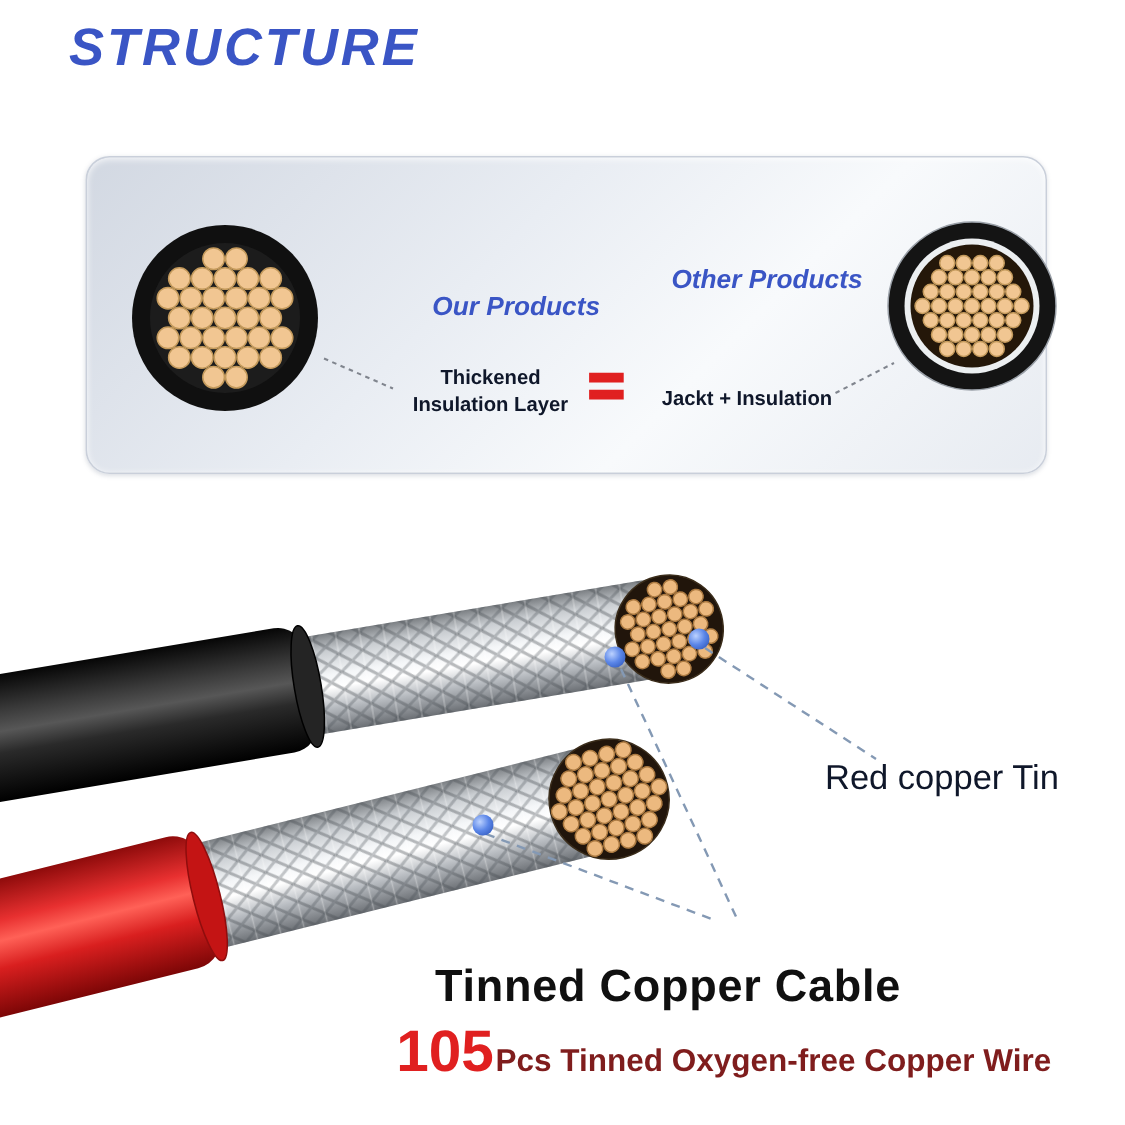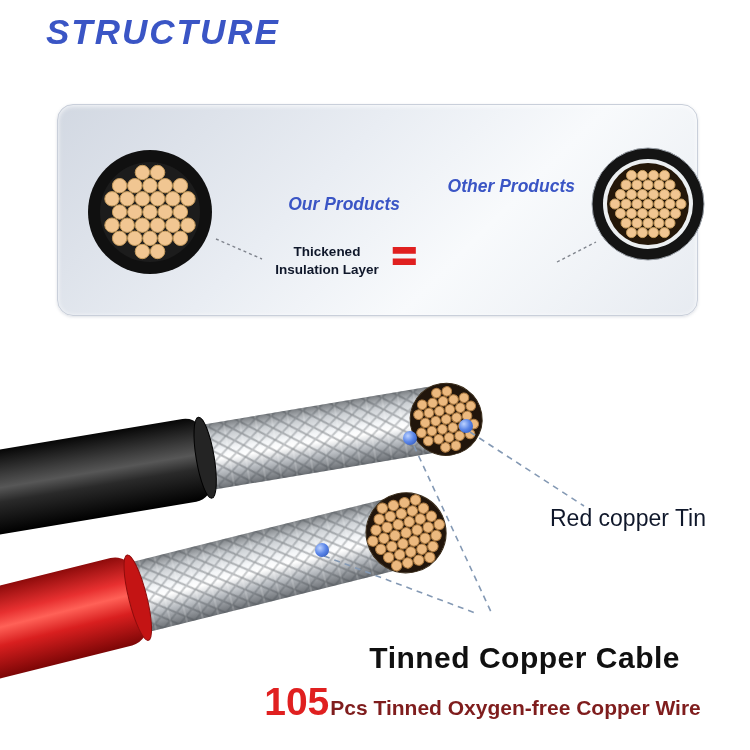--- a/index.html
+++ b/index.html
@@ -48,21 +48,21 @@
     line-height:1;
   }
 
   .red-copper-tin{
     position:absolute;left:550px;top:505px;z-index:4;
     font-size:23px;font-weight:400;color:#0f172a;
   }
 
   .cable-title{
     position:absolute;left:290px;top:641px;width:390px;z-index:4;
-    text-align:right;font-size:30px;font-weight:800;color:#101010;letter-spacing:.5px;
+    text-align:left;font-size:30px;font-weight:800;color:#101010;letter-spacing:.5px;
   }
 
   .wire-line{
     position:absolute;left:210px;top:680px;width:545px;z-index:4;
     display:flex;justify-content:center;align-items:baseline;gap:1px;
   }
   .wire-count{font-size:39px;font-weight:800;color:var(--accent-red,#e02020)}
   .wire-suffix{font-size:21px;font-weight:700;color:#7f1d1d}
 </style>
 </head>
@@ -155,20 +155,21 @@
         <circle cx="5.5" cy="28.6" r="5"></circle>
         <circle cx="16.5" cy="28.6" r="5"></circle>
       </g>
   </svg>
 
   <div id="our-products" class="blue-label">Our Products</div>
   <div id="other-products" class="blue-label">Other Products</div>
   <div id="thickened-label" class="small-label">Thickened
 Insulation Layer</div>
   <div class="equals">=</div>
+  <div id="jacket-label" class="small-label">Jackt + Insulation</div>
 
   <svg class="overlay" width="750" height="750" viewBox="0 0 750 750">
     <defs>
       <linearGradient id="gradBraid" x1="0" y1="0" x2="0" y2="1">
         <stop offset="0" stop-color="#7b7f83"></stop>
         <stop offset="0.18" stop-color="#c9cdd1"></stop>
         <stop offset="0.42" stop-color="#f4f6f8"></stop>
         <stop offset="0.55" stop-color="#ffffff"></stop>
         <stop offset="0.75" stop-color="#b9bdc2"></stop>
         <stop offset="1" stop-color="#6b6f74"></stop>

